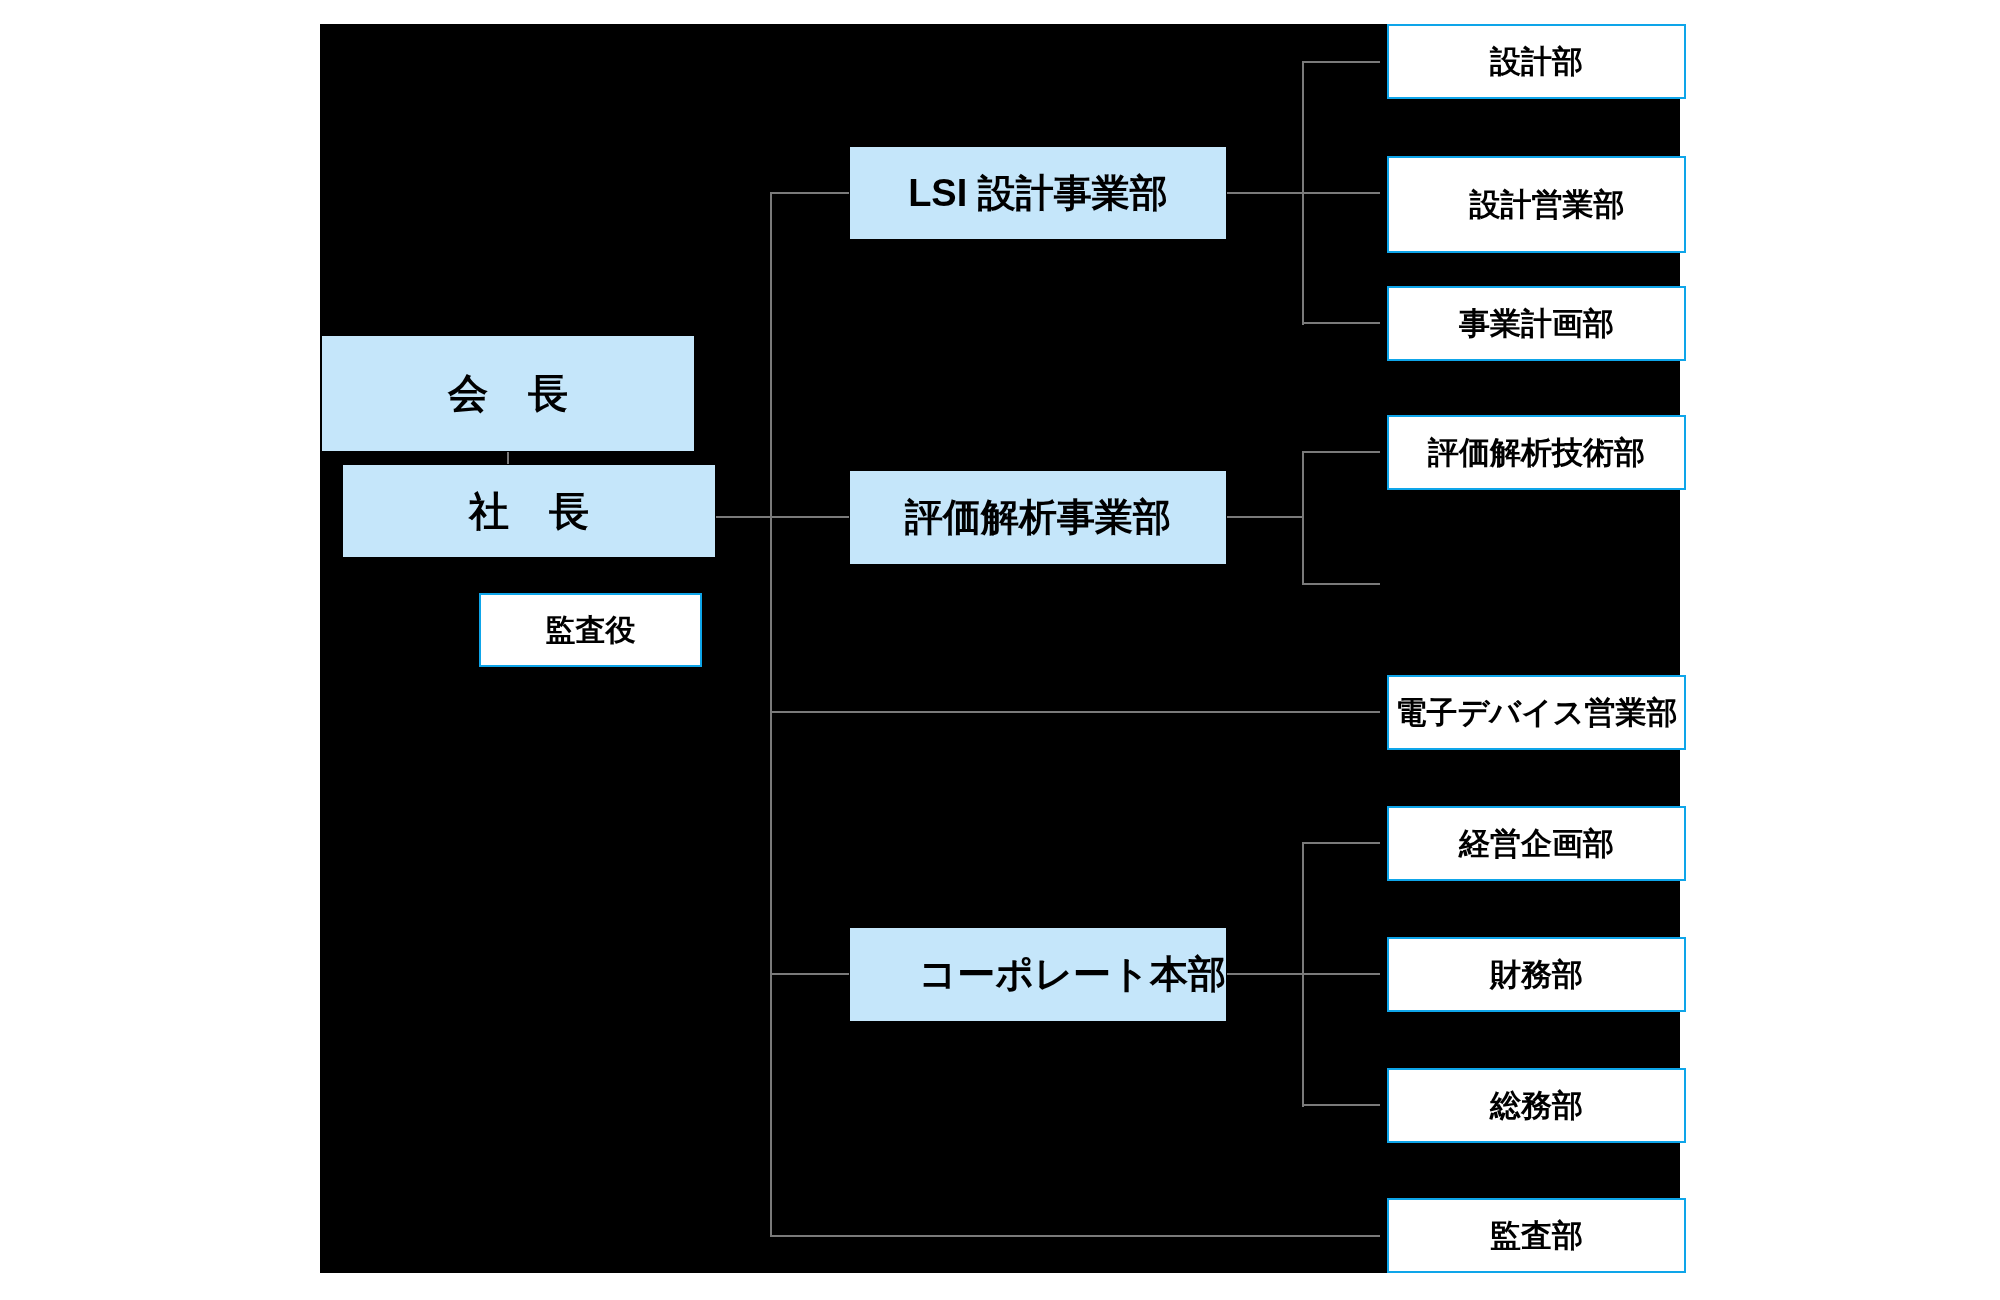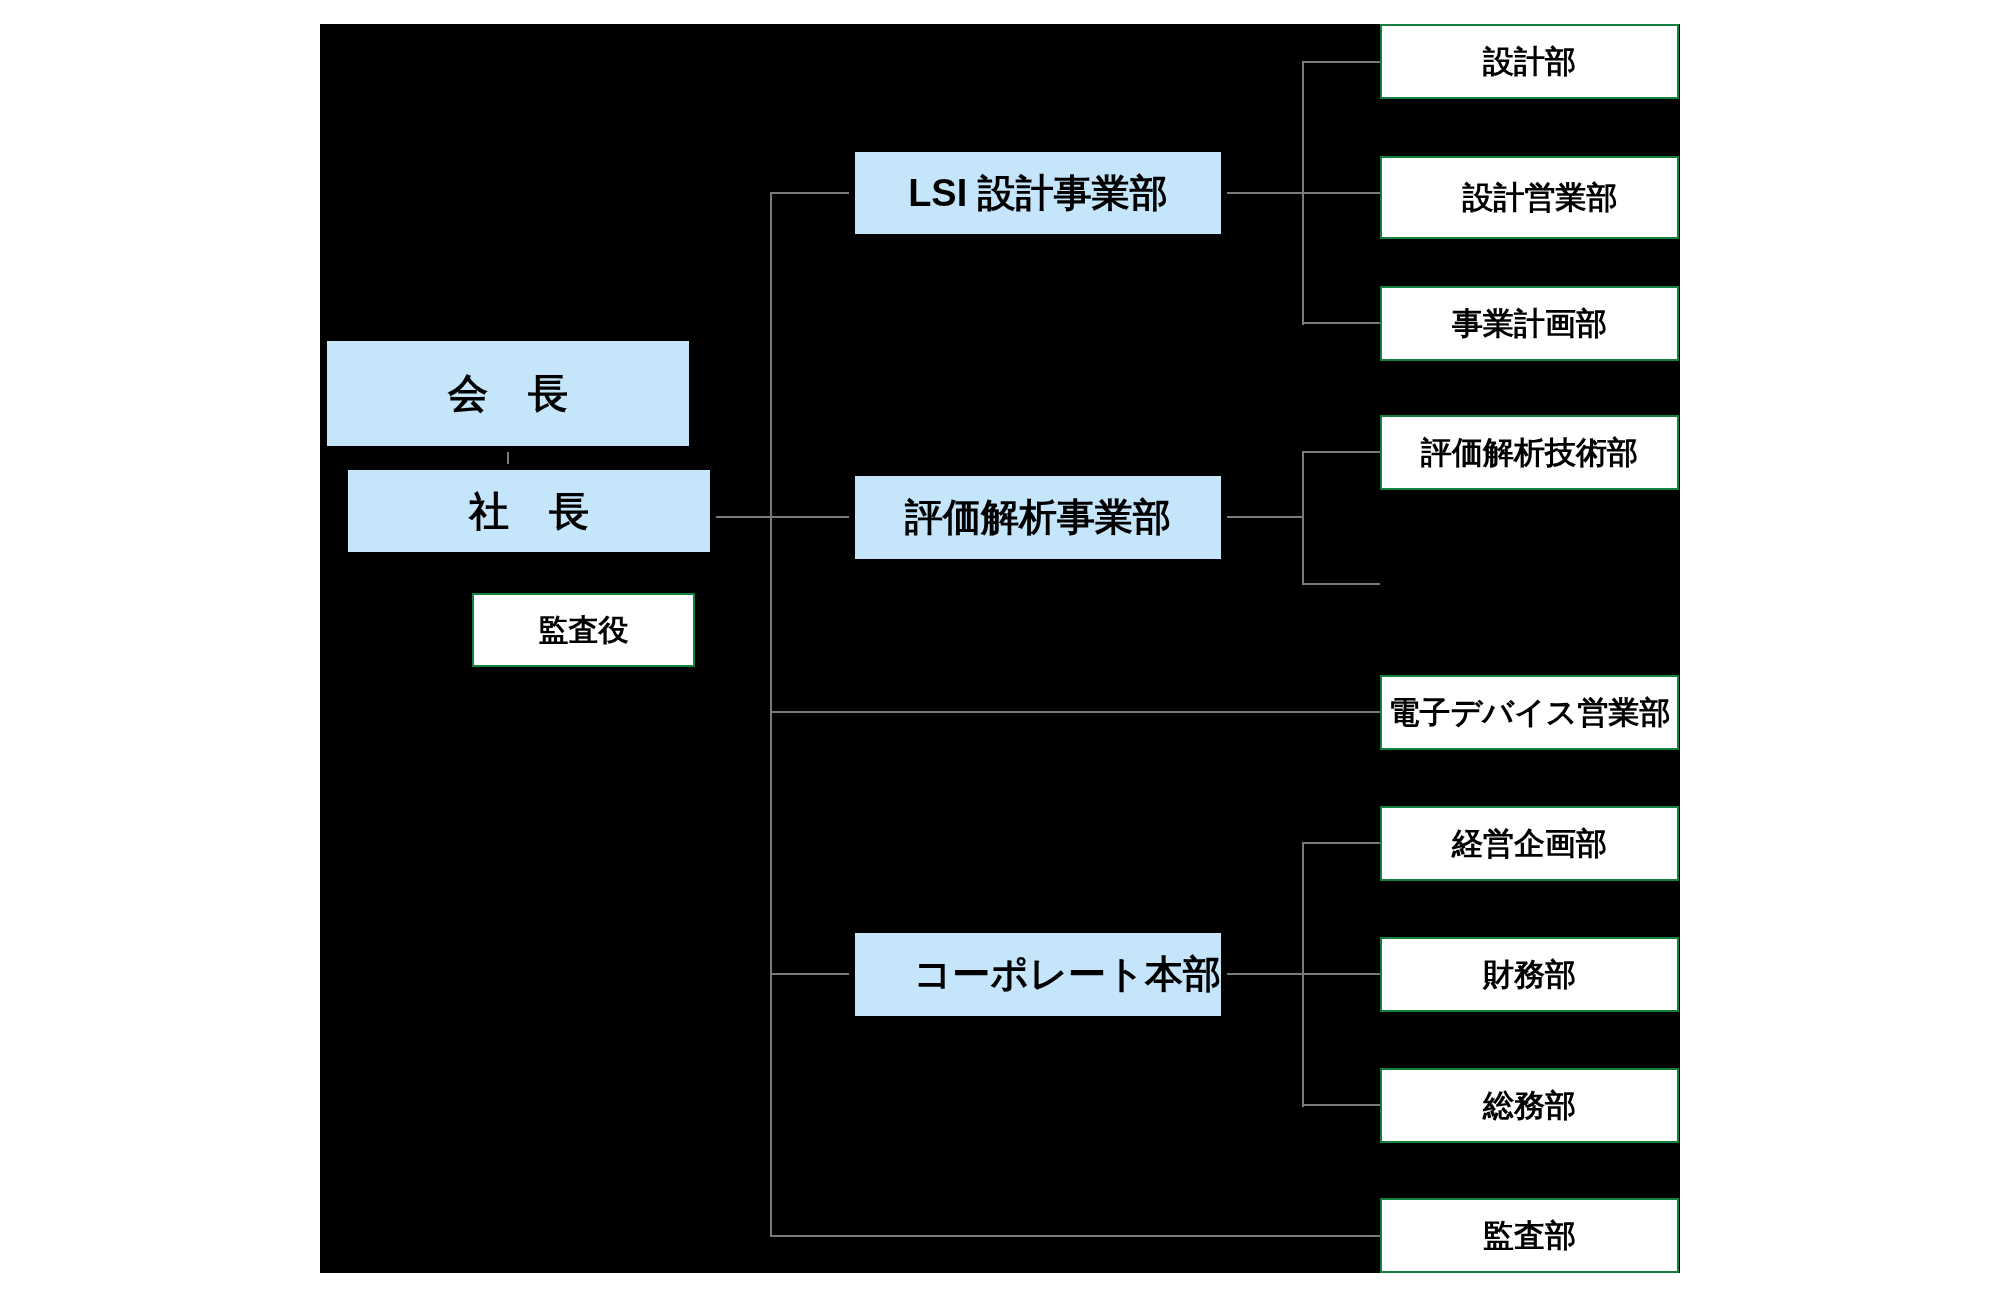--- a/index.html
+++ b/index.html
@@ -5,22 +5,22 @@
   html,body{margin:0;padding:0;background:#ffffff;}
   #stage{
     position:relative;width:2000px;height:1300px;background:#ffffff;overflow:hidden;
     font-family:"Liberation Sans","DejaVu Sans",sans-serif;color:#000000;
   }
   .panel{position:absolute;background:#000000;}
   .box{
     position:absolute;display:flex;align-items:center;justify-content:center;
     box-sizing:border-box;text-align:center;white-space:nowrap;
   }
-  .box.blue{background:#c5e6fa;border:6px solid #000000;}
-  .box.white{background:#ffffff;border:2px solid #15803d;}
+  .box.blue{background:#c5e6fa;border:1px solid #000000;}
+  .box.white{background:#ffffff;border:2px solid #0ea5e9;margin-left:7px;}
   .exec{font-size:40px;font-weight:700;}
   .division{font-size:38px;font-weight:700;}
   .auditor{font-size:30px;font-weight:600;}
   .dept{font-size:31px;font-weight:600;}
   .line{position:absolute;background:#7a7a7a;}
 </style>
 </head>
 <body>
 
 <div id="stage">
@@ -63,21 +63,21 @@
   <div class="box blue division" style="left:849px;top:470px;width:378px;height:95px;">
     <span>評価解析事業部</span>
   </div>
   <div class="box blue division" style="left:849px;top:927px;width:378px;height:95px;justify-content:flex-end;">
     <span>コーポレート本部</span>
   </div>
 
   <div class="box white dept" style="left:1380px;top:24px;width:299px;height:75px;">
     <span>設計部</span>
   </div>
-  <div class="box white dept" style="left:1380px;top:156px;width:299px;height:83px;padding-left:21px;">
+  <div class="box white dept" style="left:1380px;top:156px;width:299px;height:97px;padding-left:21px;">
     <span>設計営業部</span>
   </div>
   <div class="box white dept" style="left:1380px;top:286px;width:299px;height:75px;">
     <span>事業計画部</span>
   </div>
   <div class="box white dept" style="left:1380px;top:415px;width:299px;height:75px;">
     <span>評価解析技術部</span>
   </div>
   <div class="box white dept" style="left:1380px;top:675px;width:299px;height:75px;">
     <span>電子デバイス営業部</span>

